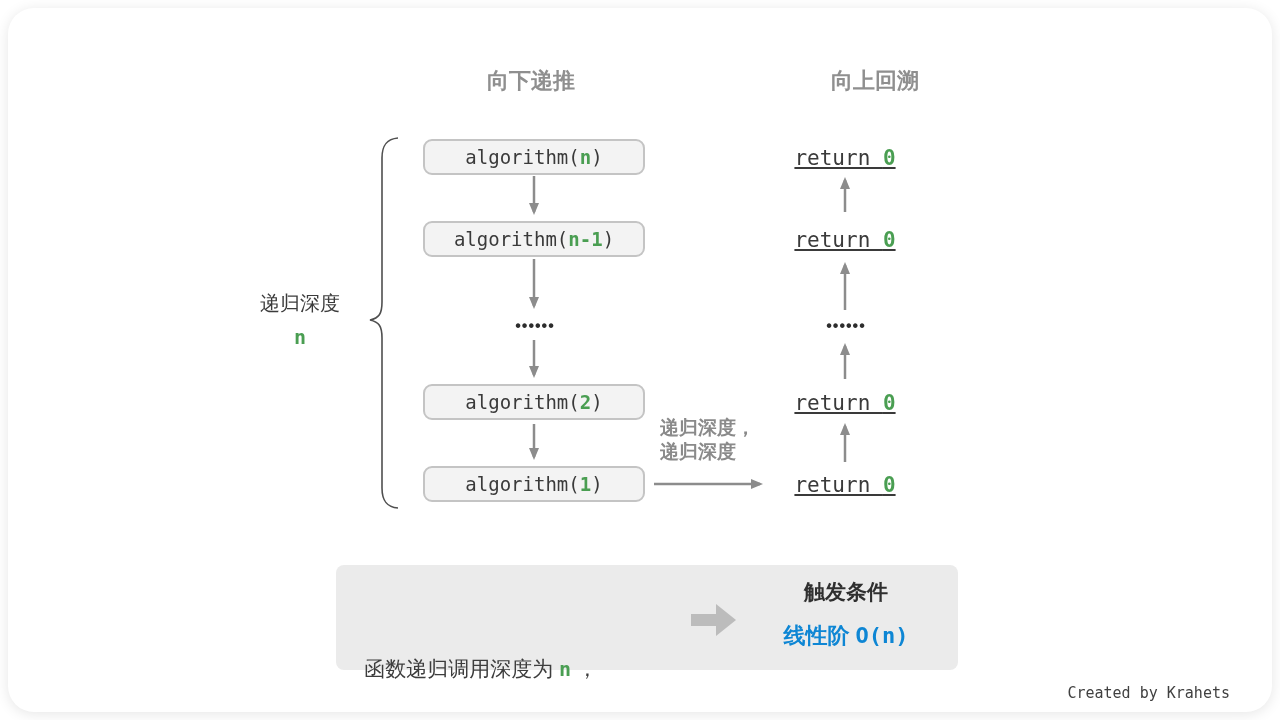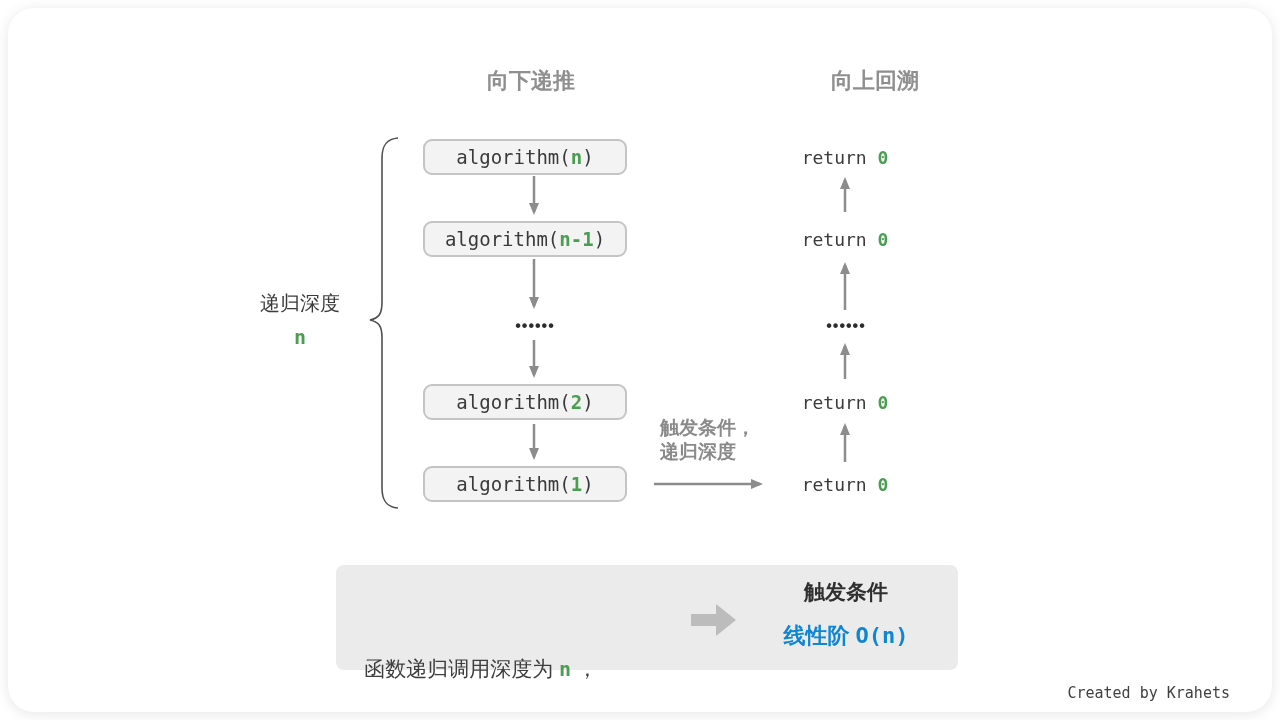--- a/index.html
+++ b/index.html
@@ -17,35 +17,35 @@
   .mono { font-family: "DejaVu Sans Mono", "Liberation Mono", monospace; }
 
   .hdr {
     position: absolute; top: 58px; transform: translateX(-50%);
     font-size: 22px; font-weight: bold; color: #8f8f8f; white-space: nowrap;
   }
   .hdr.down { left: 523px; text-align: center; }
   .hdr.up   { left: 838px; margin-left: 29px; }
 
   .call-box {
-    position: absolute; left: 415px; width: 204px; height: 36px;
+    position: absolute; left: 415px; width: 222px; height: 36px;
     background: #f3f3f3; border: 2px solid #c4c4c4; border-radius: 9px;
     display: flex; align-items: center; justify-content: center;
     font-family: "DejaVu Sans Mono", "Liberation Mono", monospace;
     font-size: 19px; color: #3a3a3a; white-space: pre;
   }
   .call-box.r0 { top: 131px; }
   .call-box.r1 { top: 213px; }
   .call-box.r2 { top: 376px; }
   .call-box.r3 { top: 458px; }
 
   .ret-row {
     position: absolute; left: 837px; transform: translateX(-50%);
     font-family: "DejaVu Sans Mono", "Liberation Mono", monospace;
-    font-size: 18px; color: #3a3a3a; white-space: pre; line-height: 24px;
+    font-size: 21px; color: #3a3a3a; white-space: pre; line-height: 24px; text-decoration: underline;
   }
   .ret-row.r0 { top: 138px; }
   .ret-row.r1 { top: 220px; }
   .ret-row.r2 { top: 383px; }
   .ret-row.r3 { top: 465px; }
 
   .arg { color: #4a9e52; font-weight: bold; }
   .blue { color: #0e86d4; }
 
   .dots {
@@ -141,21 +141,21 @@
 
   <div class="dots left">••••••</div>
   <div class="dots right">••••••</div>
 
   <div class="ret-row r0"><span>return </span><span class="arg">0</span></div>
   <div class="ret-row r1"><span>return </span><span class="arg">0</span></div>
   <div class="ret-row r2"><span>return </span><span class="arg">0</span></div>
   <div class="ret-row r3"><span>return </span><span class="arg">0</span></div>
 
   <div class="trigger-note">
-    <div>触发条件，</div>
+    <div>递归深度，</div>
     <div>递归深度</div>
   </div>
 
   <div class="panel">
     <div class="summary-text">
       <div><span>函数递归调用深度为 </span><span class="arg mono">n</span><span> ，</span></div>
       
     </div>
 
     <svg class="block-arrow" width="46" height="34" viewBox="0 0 46 34">

